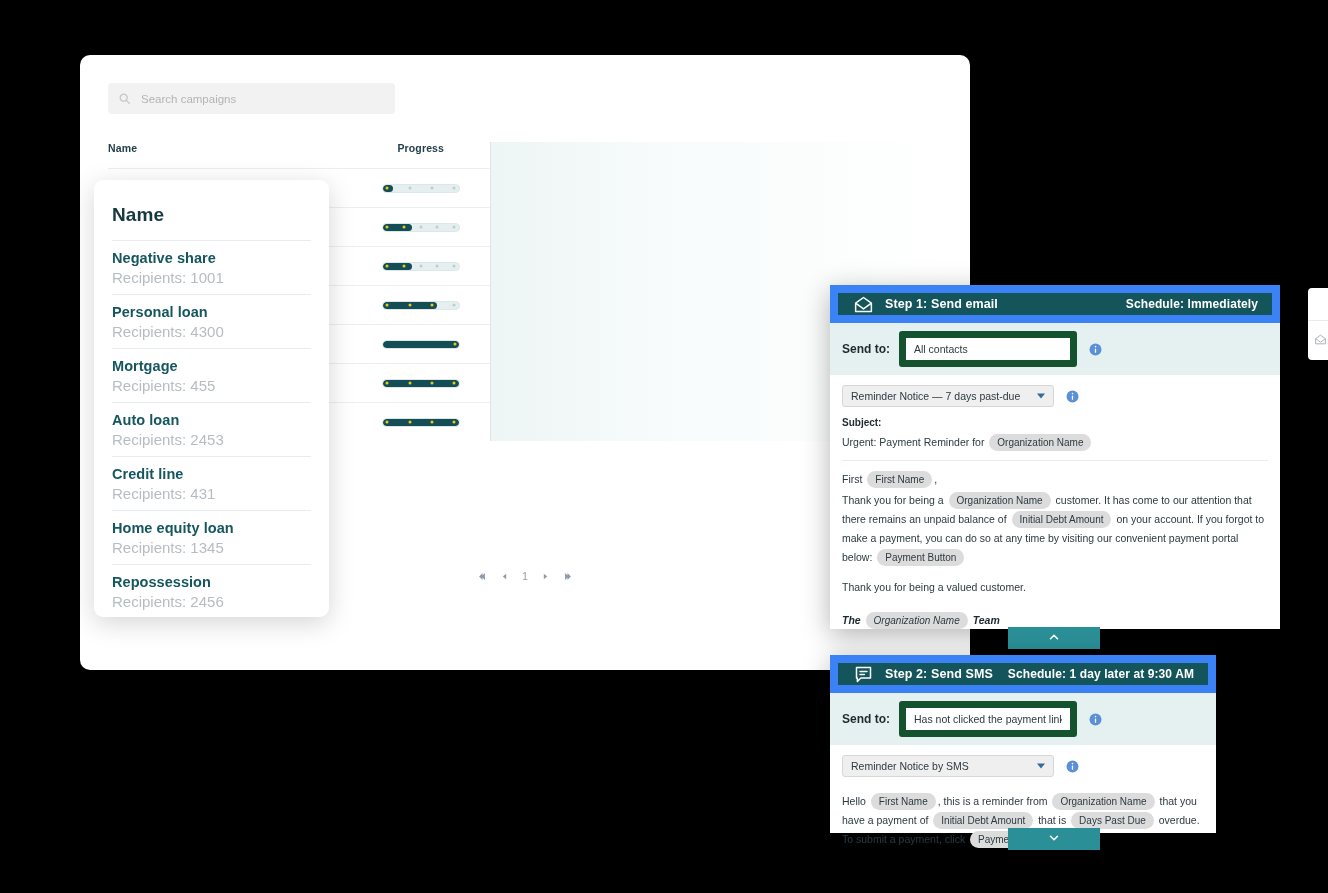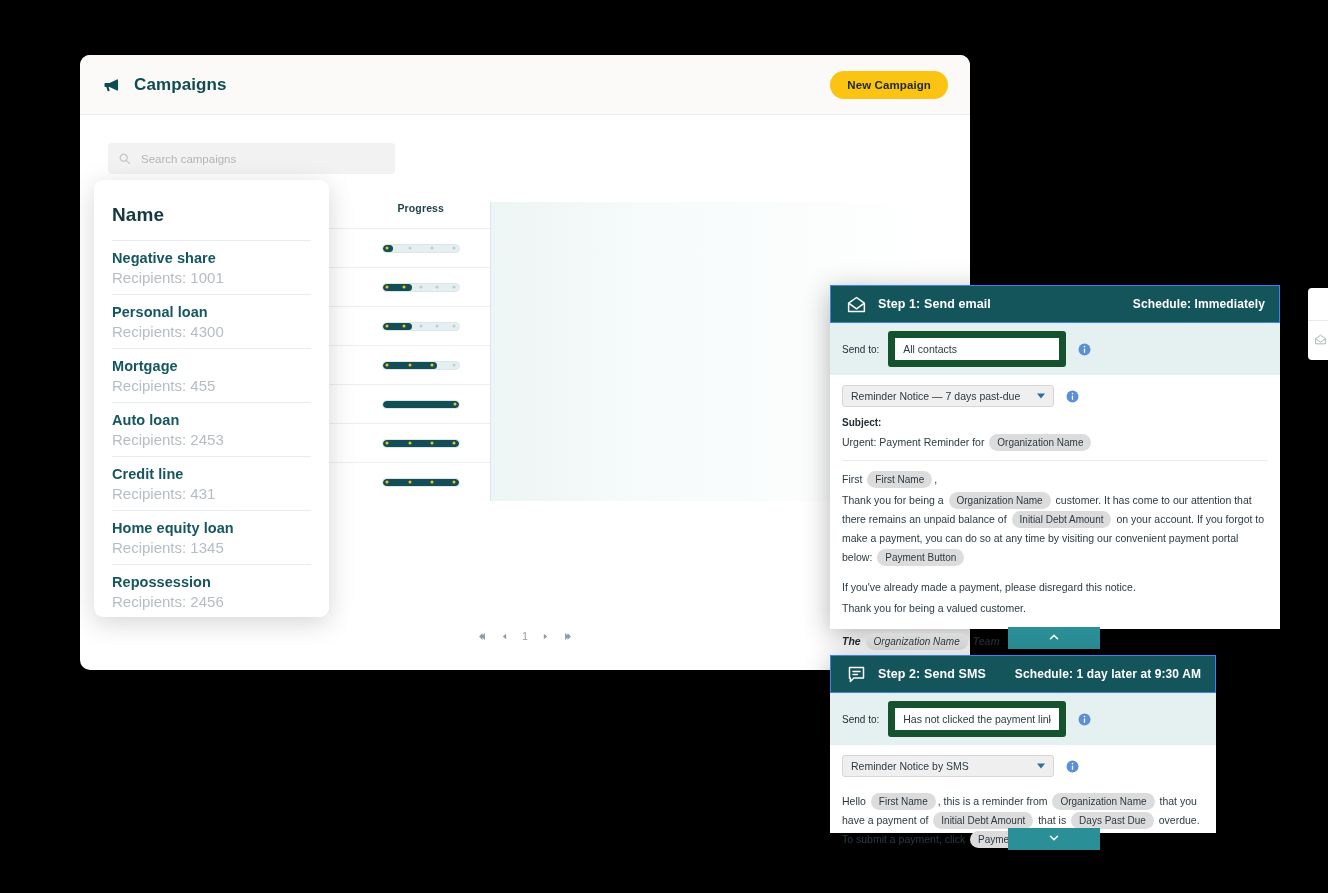--- a/index.html
+++ b/index.html
@@ -89,30 +89,30 @@
   .name-row{border-top:1px solid #e9ecee;padding:9px 0 8px 0;}
   .name-row .n{font-size:14.5px;color:#15565f;font-weight:bold;letter-spacing:.05px;}
   .name-row .r{font-size:15px;color:#b6bdc2;margin-top:3px;}
   .name-row.last{border-bottom:1px solid #e9ecee;}
 
   
   .step-panel{position:absolute;background:#ffffff;box-shadow:0 6px 26px rgba(0,0,0,.3);}
   #step1{left:830px;top:285px;width:450px;height:344px;}
   #step2{left:830px;top:655px;width:386px;height:178px;}
   .step-head{
-    position:relative;height:38px;background:#14555c;border:1px solid #3b82f6;
+    position:relative;height:38px;background:#14555c;border:8px solid #3b82f6;
     box-sizing:border-box;display:flex;align-items:center;padding:0 14px;
   }
   .step-head .ico{width:22px;height:22px;color:#ffffff;display:flex;align-items:center;justify-content:center;}
   .step-head .ttl{color:#ffffff;font-size:12.5px;font-weight:bold;margin-left:11px;letter-spacing:.1px;}
   .step-head .sch{margin-left:auto;color:#ffffff;font-size:12px;font-weight:bold;letter-spacing:.1px;}
   .sendto-band{
     background:#e4f1f0;padding:8px 12px;display:flex;align-items:center;
   }
-  .sendto-label{font-size:10px;font-weight:normal;color:#1d2a30;margin-right:9px;}
+  .sendto-label{font-size:12px;font-weight:bold;color:#1d2a30;margin-right:9px;}
   .sendto-input{
     background:#ffffff;border:7px solid #14532d;border-radius:3px;
     padding:5px 8px;font-size:10.5px;color:#2b3a42;width:178px;
     font-family:"Liberation Sans",sans-serif;outline:none;box-sizing:border-box;
   }
   .info-icon{margin-left:12px;width:13px;height:13px;display:flex;}
   .tmpl-row{display:flex;align-items:center;padding:10px 12px 6px 12px;}
   .tmpl-select{
     position:relative;background:#efefef;border:1px solid #d7d7d7;border-radius:3px;
     width:212px;height:22px;display:flex;align-items:center;padding:0 8px;box-sizing:border-box;
@@ -146,29 +146,20 @@
     border-radius:4px 0 0 4px;box-shadow:0 4px 18px rgba(0,0,0,.3);overflow:hidden;
   }
   .edge-card .divider{position:absolute;left:0;right:0;top:32px;height:1px;background:#e9e9e9;}
   .edge-card .gl{position:absolute;left:6px;top:44px;width:13px;height:13px;opacity:.6;}
 </style>
 </head>
 <body>
 
 <div class="app-window">
 
-  <div class="app-header">
-    <span class="mega-icon">
-      <svg viewBox="0 0 24 24" width="20" height="20" fill="currentColor">
-        <path d="M3 10.5v3c0 .6.4 1 1 1h1.2l1.3 4.2c.1.5.6.8 1.1.8h.6c.6 0 1-.6.8-1.2L8 14.5h1l9 4.2c.6.3 1.3-.2 1.3-.9V6.2c0-.7-.7-1.2-1.3-.9L9 9.5H4c-.6 0-1 .4-1 1z"></path>
-      </svg>
-    </span>
-    <div class="app-title">Campaigns</div>
-    <button class="new-campaign-btn">New Campaign</button>
-  </div>
 
   <div class="app-body">
 
     <div class="search-box">
       <span class="search-icon">
         <svg viewBox="0 0 24 24" width="13" height="13" fill="none" stroke="#8a8a8a" stroke-width="2.4">
           <circle cx="10.5" cy="10.5" r="6.5"></circle>
             <line x1="15.5" y1="15.5" x2="21" y2="21" stroke-linecap="round"></line>
         </svg>
       </span>
@@ -426,21 +417,20 @@
         <span>Thank you for being a</span>
         <span class="tok">Organization Name</span>
         <span>customer. It has come to our attention that there remains</span>
         <span>an unpaid balance of</span>
         <span class="tok">Initial Debt Amount</span>
         <span>on your account. If you forgot to make a payment, you can</span>
         <span>do so at any time by visiting our convenient payment portal below:</span>
         <span class="tok">Payment Button</span>
       </p>
       <div class="gap"></div>
-      <p>If you've already made a payment, please disregard this notice.</p>
       <p>Thank you for being a valued customer.</p>
       <div class="sig">
         <span>The</span>
         <span class="tok">Organization Name</span>
         <span>Team</span>
       </div>
     </div>
   </div>
 </div>
 

